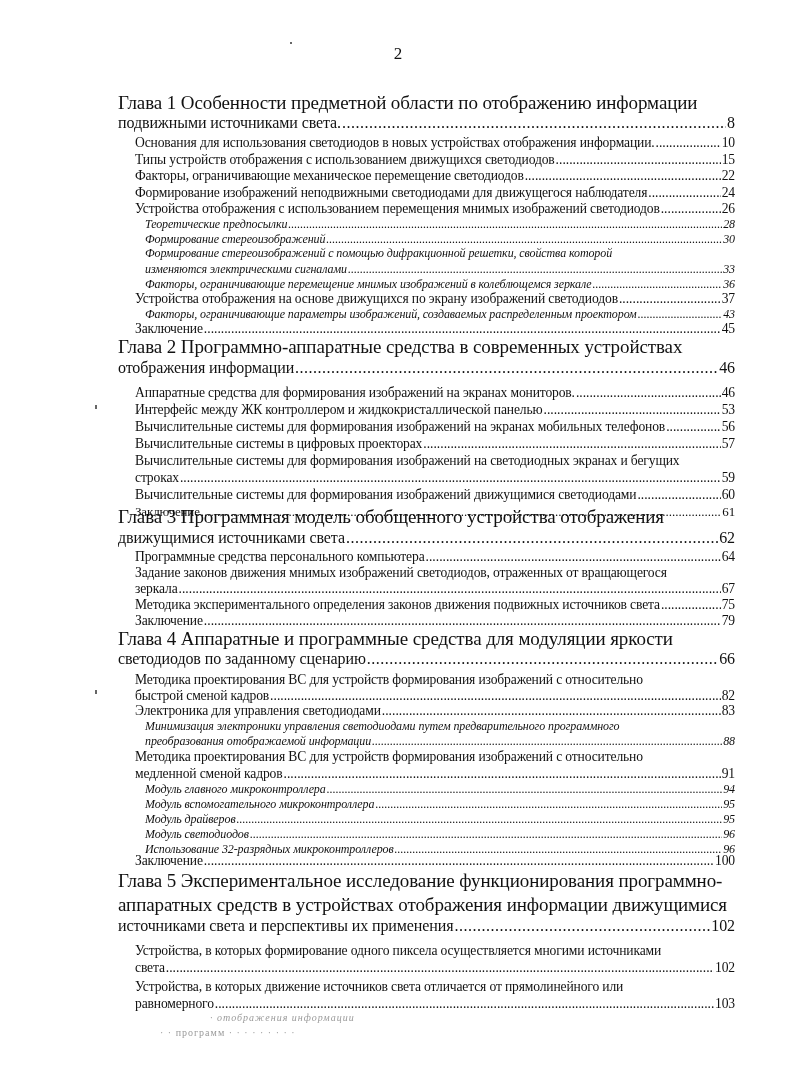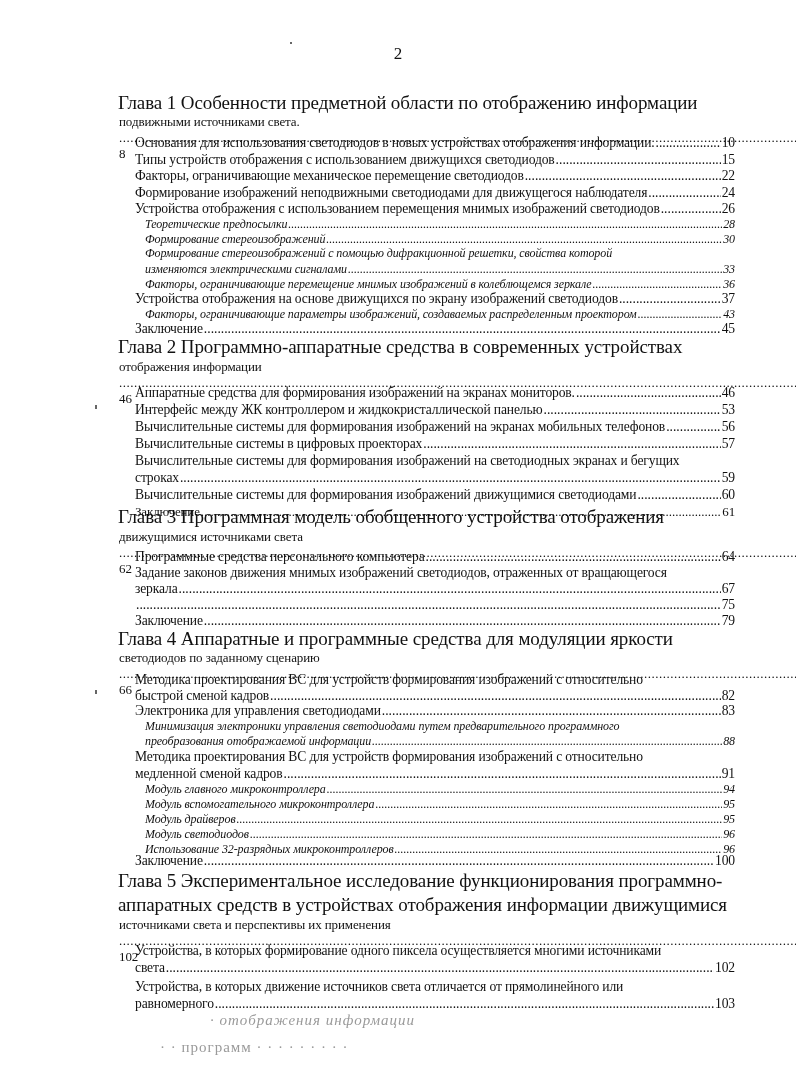--- a/index.html
+++ b/index.html
@@ -5,28 +5,28 @@
   html, body { margin: 0; padding: 0; background: #ffffff; }
   body { width: 796px; height: 1077px; position: relative; overflow: hidden;
          font-family: "Liberation Serif", "DejaVu Serif", serif; color: #111; }
   .page-num { position: absolute; top: 44px; left: 0; width: 796px; text-align: center;
               font-size: 17px; }
   .line { position: absolute; display: flex; align-items: baseline; white-space: nowrap; right: 61px; }
   .line .txt { flex: 0 0 auto; }
   .line .dots { flex: 1 1 auto; overflow: hidden; margin: 0 1px; letter-spacing: 0px; }
   .line .dots::before { content: "...................................................................................................................................................................................................................................................................................................................................................."; }
   .line .pg { flex: 0 0 auto; }
-  .h1 { left: 118px; font-size: 13px; letter-spacing: -0.1px; flex-direction: column; }
+  .h1 { left: 118px; font-size: 16px; letter-spacing: -0.1px; }
   .h1 .dots::before { letter-spacing: 0.5px; }
   .h1text { position: absolute; left: 118px; font-size: 19px; white-space: nowrap; letter-spacing: -0.1px; }
   .l2 { left: 135px; font-size: 13.6px; letter-spacing: -0.15px; }
   .l2text { position: absolute; left: 135px; font-size: 13.6px; white-space: nowrap; letter-spacing: -0.15px; text-align: center; }
   .l3 { left: 145px; font-size: 12px; font-style: italic; letter-spacing: -0.1px; }
   .l3text { position: absolute; left: 145px; font-size: 12px; font-style: italic; white-space: nowrap; letter-spacing: -0.1px; }
-  .bleed { position: absolute; left: 160px; font-size: 15px; color: #9a9a9a; white-space: nowrap;
+  .bleed { position: absolute; left: 160px; font-size: 10px; color: #9a9a9a; white-space: nowrap;
            font-family: "Liberation Serif", serif; letter-spacing: 1px; }
   .mark { position: absolute; width: 2px; height: 4px; background: #666; }
 </style>
 </head>
 <body>
 
 <div class="page-num">2</div>
 
 <div class="h1text" style="top:92px">Глава 1 Особенности предметной области по отображению информации</div>
 <div class="line h1" style="top:114px">
@@ -151,20 +151,21 @@
   <span class="dots"></span>
   <span class="pg">64</span>
 </div>
 <div class="l2text" style="top:565px">Задание законов движения мнимых изображений светодиодов, отраженных от вращающегося</div>
 <div class="line l2" style="top:581px">
   <span class="txt">зеркала</span>
   <span class="dots"></span>
   <span class="pg">67</span>
 </div>
 <div class="line l2" style="top:597px">
+  <span class="txt">Методика экспериментального определения законов движения подвижных источников света</span>
   <span class="dots"></span>
   <span class="pg">75</span>
 </div>
 <div class="line l2" style="top:613px">
   <span class="txt">Заключение</span>
   <span class="dots"></span>
   <span class="pg">79</span>
 </div>
 
 <div class="h1text" style="top:628px">Глава 4 Аппаратные и программные средства для модуляции яркости</div>
@@ -241,17 +242,17 @@
   <span class="pg">102</span>
 </div>
 <div class="l2text" style="top:979px">Устройства, в которых движение источников света отличается от прямолинейного или</div>
 <div class="line l2" style="top:996px">
   <span class="txt">равномерного</span>
   <span class="dots"></span>
   <span class="pg">103</span>
 </div>
 
 <div class="bleed" style="top:1012px; left:210px; font-style:italic;">· отображения информации</div>
-<div class="bleed" style="top:1027px; left:160px;margin-top:12px;">· · программ · · · · · · · · ·</div>
+<div class="bleed" style="top:1027px; left:160px;">· · программ · · · · · · · · ·</div>
 
 <div class="mark" style="left:95px; top:405px;"></div>
 <div class="mark" style="left:95px; top:690px;"></div>
 <div class="mark" style="left:290px; top:42px; height:2px;"></div>
 
 </body></html>

